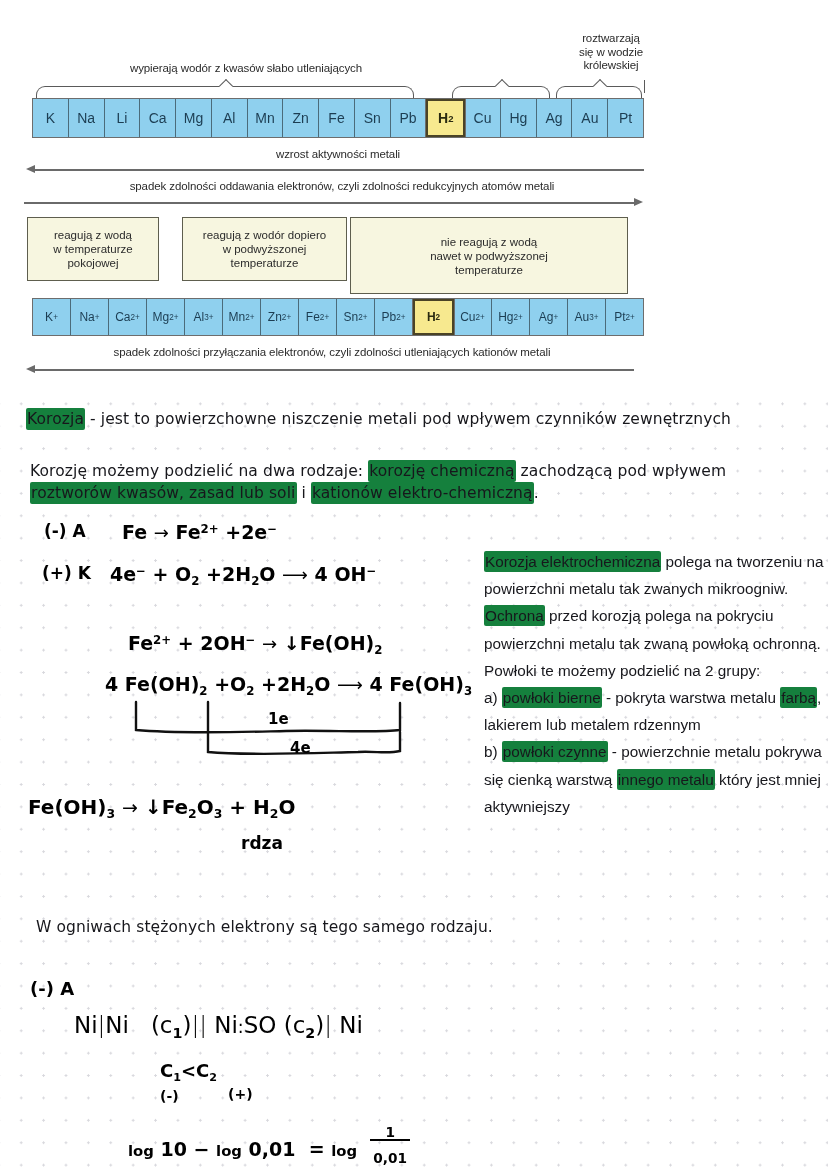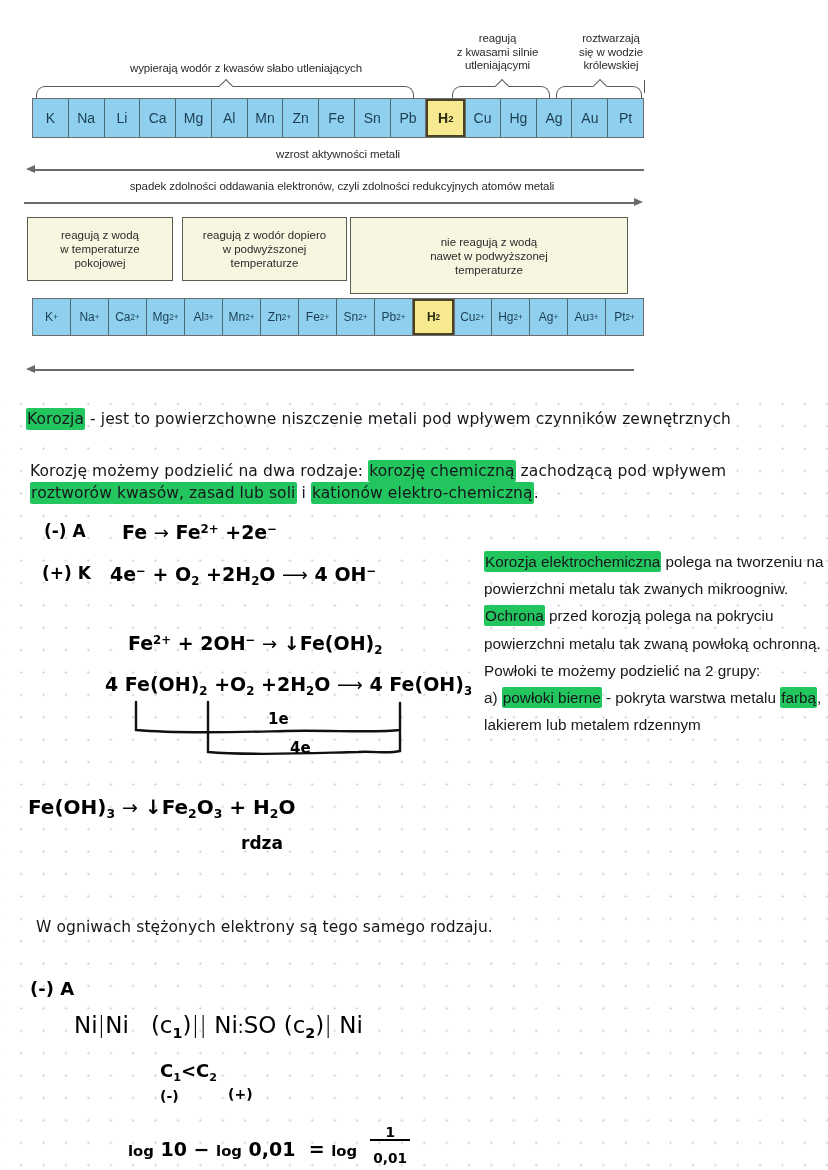--- a/index.html
+++ b/index.html
@@ -102,21 +102,21 @@
 
   
   .note{
     position:absolute;
     font-family:"DejaVu Sans", sans-serif;
     font-size:15.5px;
     line-height:22px;
     color:#17171c;
     letter-spacing:0.1px;
   }
-  .hl{ background:#22c55e; padding:2px 1px; border-radius:2px; }
+  .hl{ background:#15803d; padding:2px 1px; border-radius:2px; }
 
   .rightcol{
     position:absolute;left:484px;top:548px;width:340px;
     font-family:Liberation Sans, sans-serif;
     font-size:15.3px;line-height:27.2px;color:#17171c;
   }
 
   
   .eq{
     position:absolute;
@@ -134,25 +134,20 @@
   .frac .num{display:block;border-bottom:2px solid #000;padding:0 3px;}
   .frac .den{display:block;padding:10px 3px;}
 </style>
 </head>
 <body>
 
 <div class="figure">
 
   <div class="fig-label" style="left:36px;top:62px;width:420px;">wypierają wodór z kwasów słabo utleniających</div>
 
-  <div class="fig-label" style="left:440px;top:32px;width:115px;">
-    <span>reagują</span><br>
-    <span>z kwasami silnie</span><br>
-    <span>utleniającymi</span>
-  </div>
 
   <div class="fig-label" style="left:556px;top:32px;width:110px;">
     <span>roztwarzają</span><br>
     <span>się w wodzie</span><br>
     <span>królewskiej</span>
   </div>
 
   <div class="brace" style="left:36px;top:86px;width:376px;"></div>
   <div class="brace" style="left:452px;top:86px;width:96px;"></div>
   <div class="brace" style="left:556px;top:86px;width:84px;"></div>
@@ -179,21 +174,21 @@
     </div>
 
   <div class="fig-label" style="left:32px;top:148px;width:612px;">wzrost aktywności metali</div>
   <div class="arrow-line" style="left:34px;top:169px;width:610px;"></div>
   <div class="arrow-head left" style="left:26px;top:165px;"></div>
 
   <div class="fig-label" style="left:22px;top:180px;width:640px;">spadek zdolności oddawania elektronów, czyli zdolności redukcyjnych atomów metali</div>
   <div class="arrow-line" style="left:24px;top:202px;width:610px;"></div>
   <div class="arrow-head right" style="left:634px;top:198px;"></div>
 
-  <div class="ybox" style="left:27px;top:217px;width:146px;height:64px;">
+  <div class="ybox" style="left:27px;top:217px;width:132px;height:64px;">
     <div>
       <span>reagują z wodą</span><br>
       <span>w temperaturze</span><br>
       <span>pokojowej</span>
     </div>
   </div>
   <div class="ybox" style="left:182px;top:217px;width:165px;height:64px;">
     <div>
       <span>reagują z wodór dopiero</span><br>
       <span>w podwyższonej</span><br>
@@ -220,20 +215,21 @@
       <div class="cell">Sn<sup>2+</sup></div>
       <div class="cell">Pb<sup>2+</sup></div>
       <div class="cell hydrogen">H<sub>2</sub></div>
       <div class="cell">Cu<sup>2+</sup></div>
       <div class="cell">Hg<sup>2+</sup></div>
       <div class="cell">Ag<sup>+</sup></div>
       <div class="cell">Au<sup>3+</sup></div>
       <div class="cell">Pt<sup>2+</sup></div>
     </div>
 
+  <div class="fig-label" style="left:22px;top:346px;width:620px;">spadek zdolności przyłączania elektronów, czyli zdolności utleniających kationów metali</div>
   <div class="arrow-line" style="left:34px;top:369px;width:600px;"></div>
   <div class="arrow-head left" style="left:26px;top:365px;"></div>
 </div>
 
 <div class="note" style="left:26px;top:408px;width:780px;">
   <span class="hl">Korozja</span><span> - jest to powierzchowne niszczenie metali pod wpływem czynników zewnętrznych</span>
 </div>
 
 <div class="note" style="left:30px;top:460px;width:780px;">
   <span>Korozję możemy podzielić na dwa rodzaje: </span><span class="hl">korozję chemiczną</span><span> zachodzącą pod wpływem</span><br>
@@ -242,20 +238,23 @@
 
 <div class="rightcol">
   <div>
     <span class="hl">Korozja elektrochemiczna</span><span> polega na tworzeniu na powierzchni metalu tak zwanych mikroogniw.</span>
   </div>
   <div>
     <span class="hl">Ochrona</span><span> przed korozją polega na pokryciu powierzchni metalu tak zwaną powłoką ochronną. Powłoki te możemy podzielić na 2 grupy:</span>
   </div>
   <div>
     <span>a) </span><span class="hl">powłoki bierne</span><span> - pokryta warstwa metalu </span><span class="hl">farbą</span><span>, lakierem lub metalem rdzennym</span>
+  </div>
+  <div>
+    <span>b) </span><span class="hl">powłoki czynne</span><span> - powierzchnie metalu pokrywa się cienką warstwą </span><span class="hl">innego metalu</span><span> który jest mniej aktywniejszy</span>
   </div>
 </div>
 
 <div class="eq" style="left:44px;top:521px;font-size:17px;">(-) A</div>
 <div class="eq" style="left:122px;top:521px;">
   Fe <span class="ar">→</span> Fe<sup>2+</sup> +2e<sup>−</sup>
 </div>
 
 <div class="eq" style="left:42px;top:563px;font-size:17px;">(+) K</div>
 <div class="eq" style="left:110px;top:563px;">

